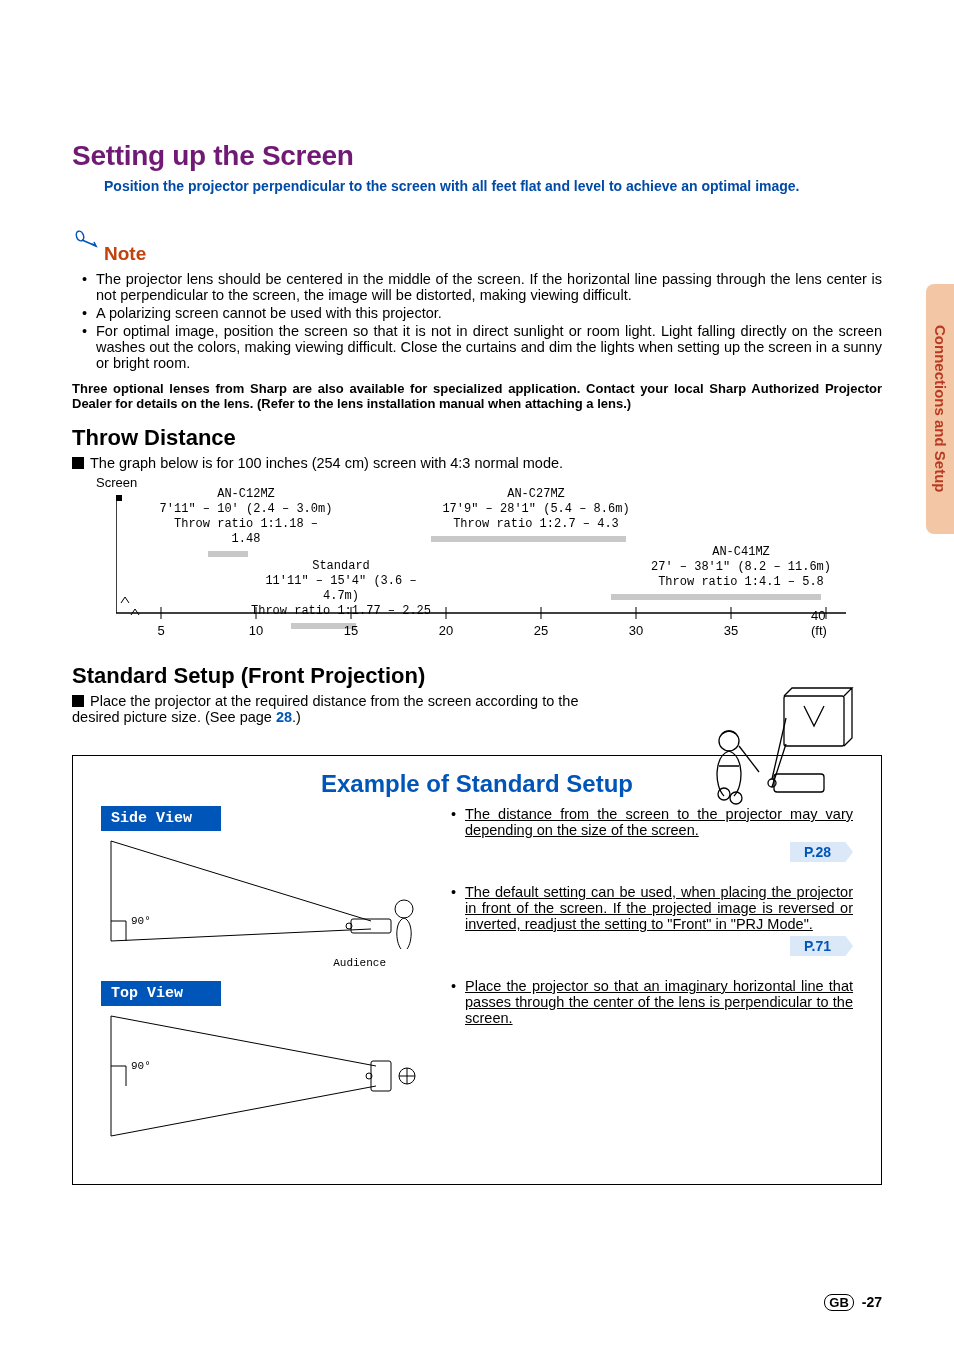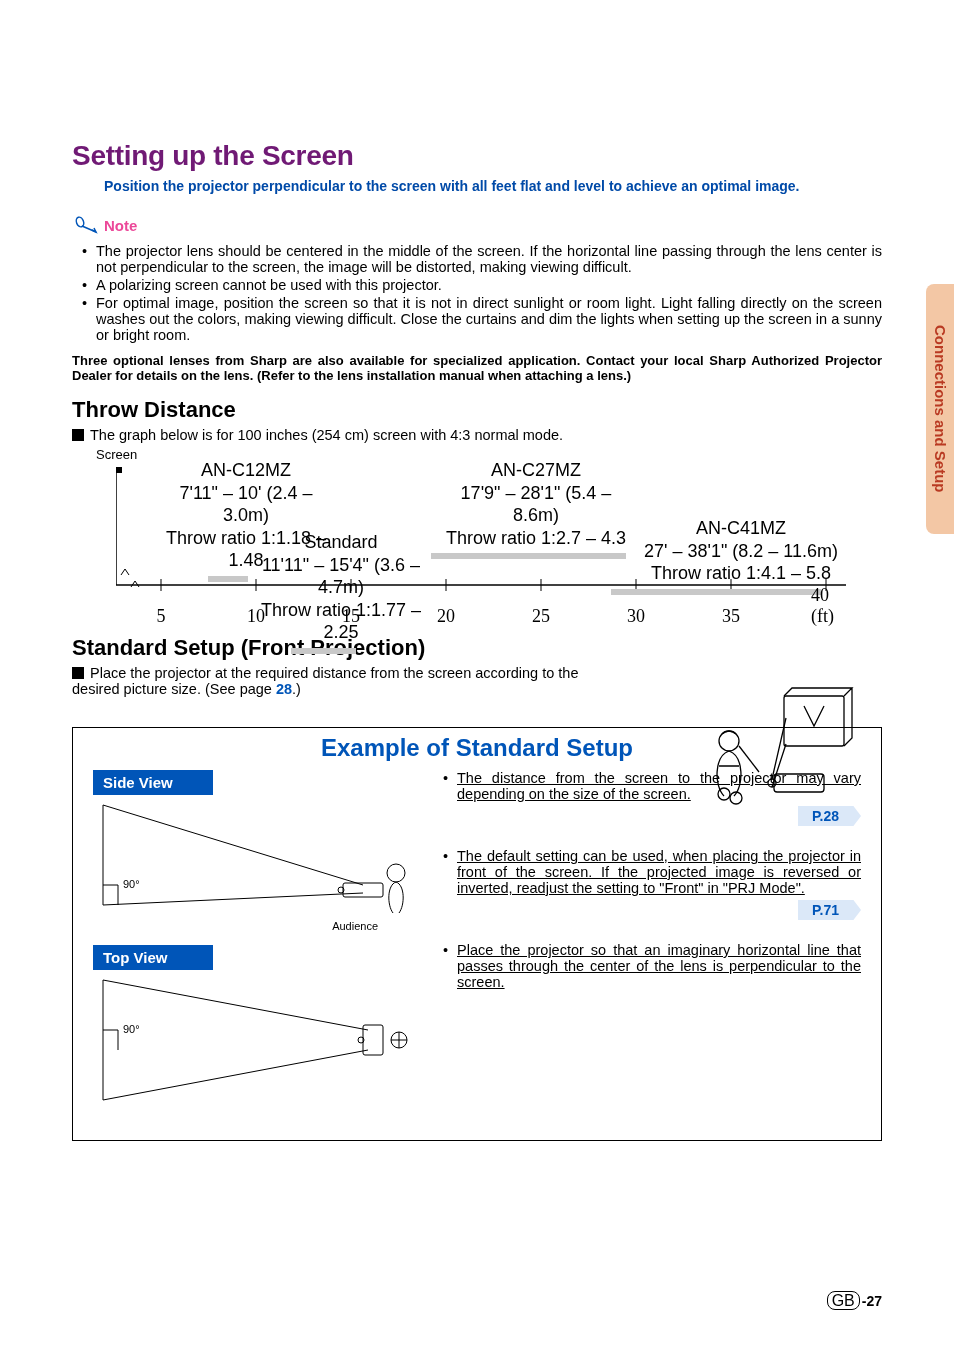--- a/index.html
+++ b/index.html
@@ -4,51 +4,51 @@
 <style>
   * { box-sizing: border-box; }
   body { font-family: Arial, Helvetica, sans-serif; font-size: 14.5px; color: #000; margin: 0; background: #fff; }
   .page { width: 954px; height: 1346px; position: relative; padding: 140px 72px 40px 72px; }
   .side-tab { position: absolute; right: 0; top: 284px; width: 28px; height: 250px; background: #f3c7a5; border-radius: 8px 0 0 8px; display: flex; align-items: center; justify-content: center; }
   .side-tab span { writing-mode: vertical-rl; text-orientation: mixed; font-weight: bold; color: #b93a22; font-size: 15px; }
   h1 { font-family: Arial Black, Arial, sans-serif; font-weight: 900; color: #701a75; font-size: 28px; margin: 0 0 6px 0; letter-spacing: -0.3px; }
   .lead { font-weight: bold; color: #004aa8; font-size: 14px; margin-bottom: 20px; margin-left: 32px; }
   .note-header { display: flex; align-items: center; gap: 6px; margin-bottom: 6px; }
   .note-header .icon { color: #0055b8; }
-  .note-header .word { color: #ec4899; font-weight: bold; font-size: 15px; }
+  .note-header .word { color: #c2410c; font-weight: bold; font-size: 19px; margin-top: 29px; }
   ul.notes { margin: 0 0 10px 10px; padding: 0; list-style: none; }
   ul.notes li { position: relative; padding-left: 14px; text-align: justify; margin-bottom: 2px; }
   ul.notes li::before { content: "•"; position: absolute; left: 0; top: 0; }
   .lens-note { font-weight: bold; font-size: 13px; text-align: justify; margin-bottom: 14px; }
   h2 { font-size: 22px; font-weight: bold; margin: 0 0 4px 0; }
   .square-bullet { display: inline-block; width: 12px; height: 12px; background: #000; vertical-align: -1px; margin-right: 6px; }
   .throw-diagram { position: relative; width: 770px; height: 180px; margin-left: 14px; margin-top: 4px; font-size: 13px; }
   .screen-label { position: absolute; top: 0; left: 10px; }
   .axis { position: absolute; left: 30px; top: 20px; width: 730px; height: 130px; }
-  .lens-block { position: absolute; text-align: center; font-size: 18px; line-height: 1.25; }
+  .lens-block { position: absolute; text-align: center; font-size: 12px; line-height: 1.25; font-family: Liberation Mono, monospace; }
   .range-bar { height: 6px; background: #c8c8c8; margin-top: 4px; }
-  .tick-label { position: absolute; bottom: 0; transform: translateX(-50%); font-size: 18px; font-family: Liberation Serif, serif; }
+  .tick-label { position: absolute; bottom: 17px; transform: translateX(-50%); font-size: 13px; }
   .standard-setup { margin-top: 8px; }
   .ss-body { width: 510px; font-size: 14.5px; }
   .xref { color: #0055b8; font-weight: bold; }
   .illus-proj { position: absolute; right: 100px; top: 686px; }
-  .example-box { border: 1px solid #000; margin-top: 30px; padding: 0; }
+  .example-box { border: 1px solid #000; margin-top: 30px; padding: 8px; }
   .example-title { text-align: center; font-size: 24px; font-weight: bold; color: #0055b8; padding: 6px 0 8px; }
   .example-body { display: flex; gap: 20px; padding: 0 20px 20px 20px; }
-  .views-col { width: 330px; }
+  .views-col { width: 330px; font-family: Liberation Mono, monospace; }
   .view-header { background: #0055b8; color: #fff; font-weight: bold; padding: 4px 10px; font-size: 15px; width: 120px; }
   .view-fig { width: 330px; height: 150px; position: relative; }
   .right-col { flex: 1; }
   .right-col ul { list-style: none; padding: 0; margin: 0; text-decoration: underline; }
   .right-col li { position: relative; padding-left: 14px; text-align: justify; margin-bottom: 22px; }
   .right-col li::before { content: "•"; position: absolute; left: 0; top: 0; }
   .page-ref { background: #dbe8f8; color: #0055b8; font-weight: bold; font-size: 14px; padding: 2px 22px 2px 14px; clip-path: polygon(0 0, 88% 0, 100% 50%, 88% 100%, 0 100%); float: right; margin-top: 4px; }
   .clearfix::after { content: ""; display: table; clear: both; }
   .footer { position: absolute; right: 72px; bottom: 36px; font-size: 14px; font-weight: bold; }
-  .gb { border: 1px solid #000; border-radius: 8px; padding: 0 4px; font-size: 16px; font-weight: normal; margin-right: 2px; }
+  .gb { border: 1px solid #000; border-radius: 8px; padding: 0 4px; font-size: 13px; font-weight: bold; margin-right: 8px; }
 </style>
 </head>
 <body>
 
 <div class="page">
   <div class="side-tab">
       <span>Connections and Setup</span>
     </div>
 
   <h1>Setting up the Screen</h1>

